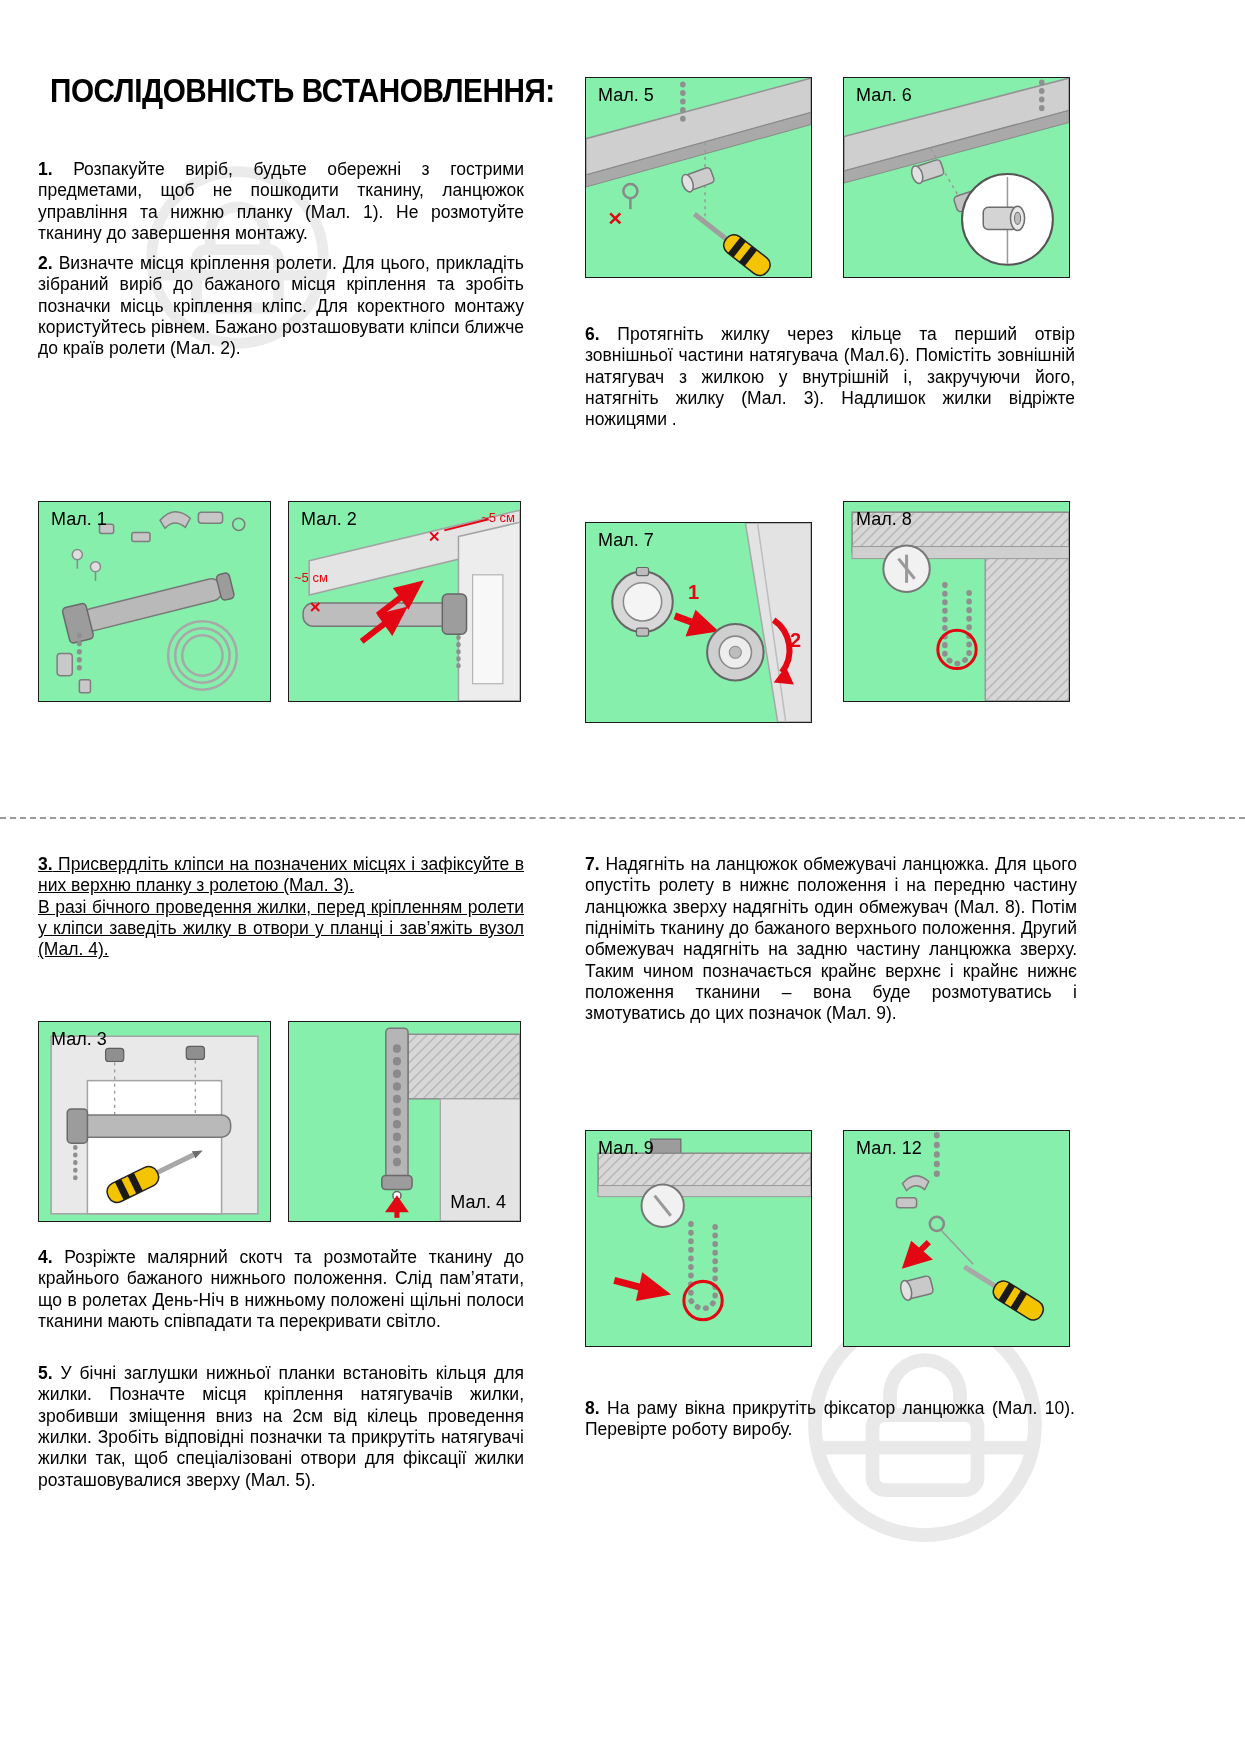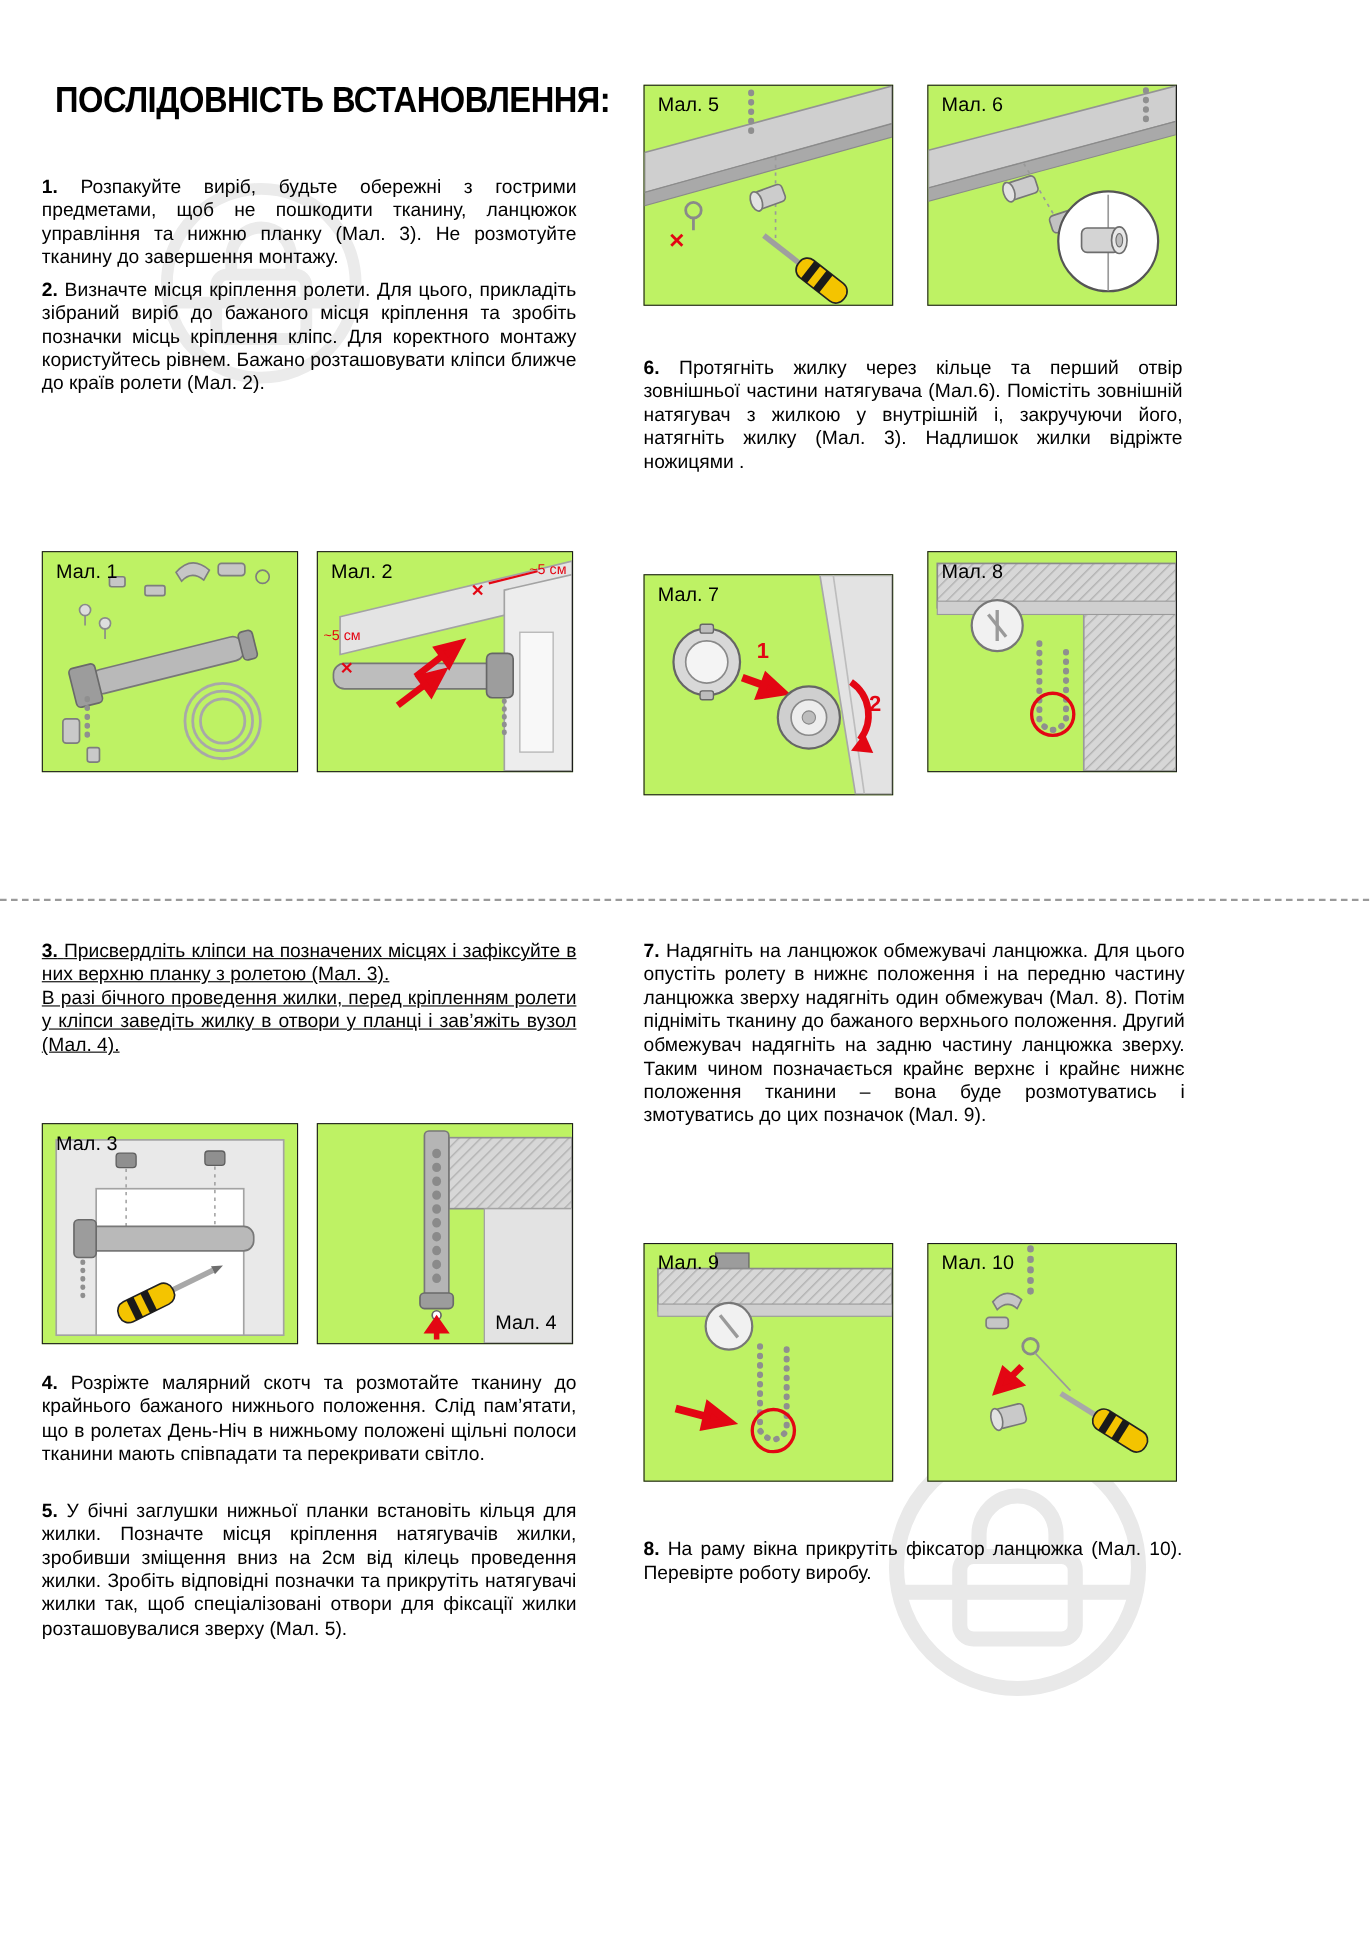--- a/index.html
+++ b/index.html
@@ -20,21 +20,21 @@
     transform:scaleX(0.9);transform-origin:left top;
     white-space:nowrap;color:#000;
   }
   .step{
     position:absolute;width:486px;
     font-size:17.5px;line-height:1.22;text-align:justify;color:#000;
   }
   .step .num{font-weight:700;}
   .step .para{margin:0;text-decoration:underline;}
   .fig{
-    position:absolute;border:1.5px solid #1c1c1c;background:#bef264;box-sizing:border-box;
+    position:absolute;border:1.5px solid #1c1c1c;background:#86efac;box-sizing:border-box;
   }
   .fig svg{position:absolute;left:0;top:0;width:100%;height:100%;}
   .fig-label{
     position:absolute;top:7px;left:12px;z-index:2;
     font-size:18px;color:#000;background:transparent;
   }
   .fig-label.br{top:auto;left:auto;right:14px;bottom:8px;}
   .dim{
     position:absolute;z-index:2;font-size:13px;color:#e30613;font-weight:400;
   }
@@ -72,21 +72,21 @@
 
   <div class="content">
 
     <div class="divider-v"></div>
     <div class="divider-h"></div>
 
     <div class="title">ПОСЛІДОВНІСТЬ ВСТАНОВЛЕННЯ:</div>
 
     <div class="step" style="left:38px;top:127px;">
       <span class="num">1.</span>
-      <span>Розпакуйте виріб, будьте обережні з гострими предметами, щоб не пошкодити тканину, ланцюжок управління та нижню планку (Мал. 3). Не розмотуйте тканину до завершення монтажу.</span>
+      <span>Розпакуйте виріб, будьте обережні з гострими предметами, щоб не пошкодити тканину, ланцюжок управління та нижню планку (Мал. 1). Не розмотуйте тканину до завершення монтажу.</span>
     </div>
 
     <div class="step" style="left:38px;top:221px;">
       <span class="num">2.</span>
       <span>Визначте місця кріплення ролети. Для цього, прикладіть зібраний виріб до бажаного місця кріплення та зробіть позначки місць кріплення кліпс. Для коректного монтажу користуйтесь рівнем. Бажано розташовувати кліпси ближче до країв ролети (Мал. 2).</span>
     </div>
 
     <div class="fig" style="left:38px;top:469px;width:233px;height:201px;">
       <span class="fig-label">Мал. 1</span>
       <svg viewBox="0 0 229 197">
@@ -335,21 +335,21 @@
         <path d="M104 92 v76 q12 16 24 0 v-76" fill="none" stroke="#8f8f8f" stroke-width="5.5" stroke-linecap="round" stroke-dasharray="0.5 8"></path>
         <g stroke="#e30613" stroke-width="7" fill="#e30613">
           <line x1="28" y1="148" x2="58" y2="156"></line>
           <polygon points="76,160 54,164 58,146"></polygon>
         </g>
         <circle cx="116" cy="168" r="19" fill="none" stroke="#e30613" stroke-width="3"></circle>
       </svg>
     </div>
 
     <div class="fig" style="left:843px;top:1098px;width:227px;height:217px;">
-      <span class="fig-label">Мал. 10</span>
+      <span class="fig-label">Мал. 12</span>
       <svg viewBox="0 0 223 213">
         <path d="M92 4 v44" fill="none" stroke="#8f8f8f" stroke-width="6" stroke-linecap="round" stroke-dasharray="0.5 9"></path>
         <g fill="#c6c6c6" stroke="#7e7e7e" stroke-width="1.5">
           <path d="M58 52 q12 -14 26 -2 l-4 8 q-9 -8 -18 1 z"></path>
           <rect x="52" y="66" width="20" height="10" rx="3"></rect>
         </g>
         <circle cx="92" cy="92" r="7" fill="none" stroke="#8a8a8a" stroke-width="2.5"></circle>
         <line x1="96" y1="98" x2="128" y2="132" stroke="#9a9a9a" stroke-width="1.5"></line>
         <g transform="rotate(-14 74 158)">
           <rect x="62" y="146" width="26" height="18" rx="4" fill="#c9c9c9" stroke="#777777" stroke-width="1.5"></rect>

